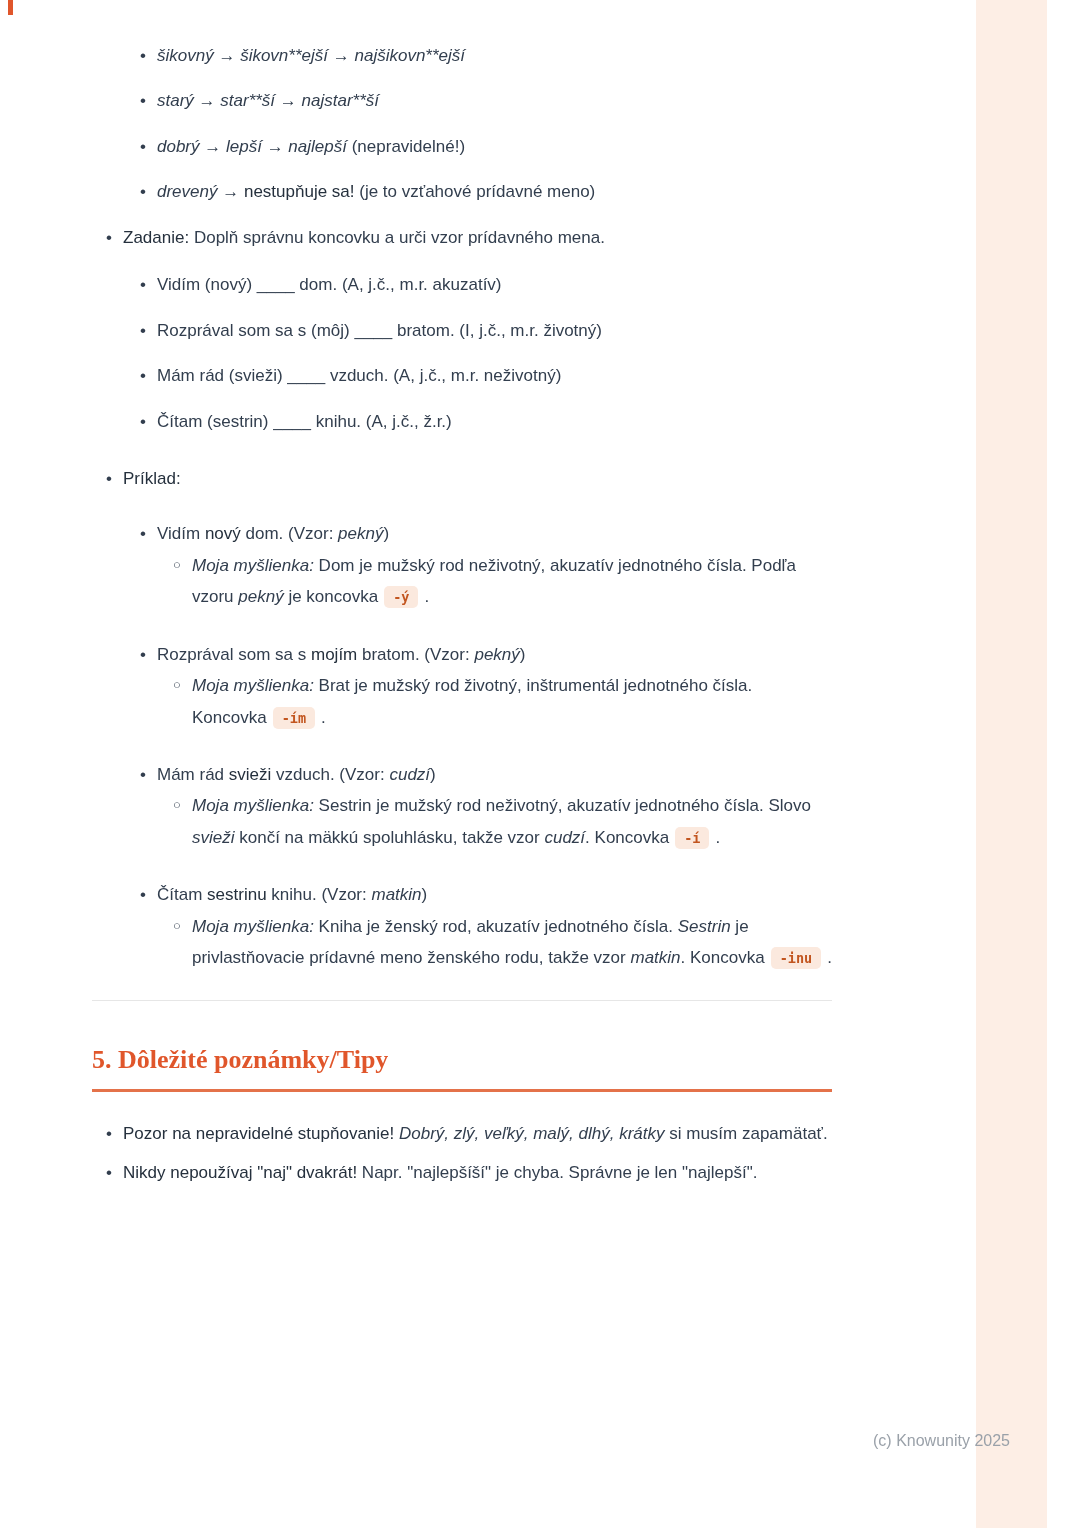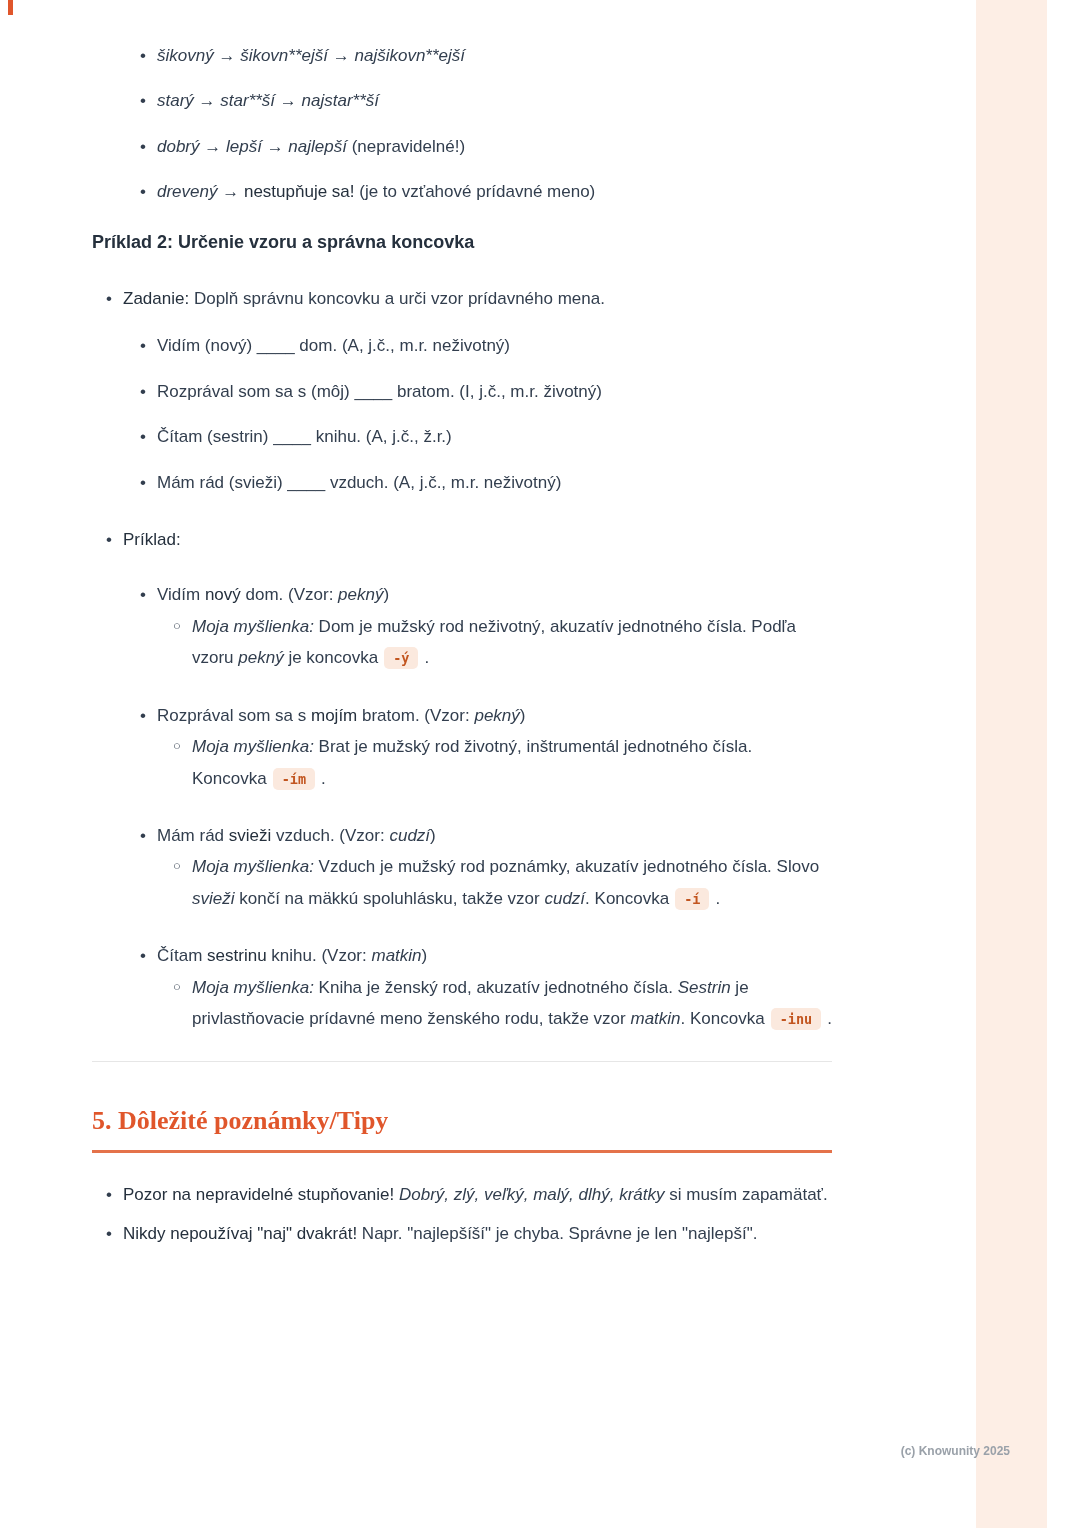--- a/index.html
+++ b/index.html
@@ -45,69 +45,68 @@
   .code{
     font-family:"DejaVu Sans Mono", monospace;font-size:13.5px;font-weight:700;
     color:var(--code-text);background:var(--code-bg);
     padding:3px 9px;border-radius:5px;margin:0 6px;white-space:nowrap;
   }
   .divider{border:none;border-top:1px solid var(--divider);margin:16px 0 0 0;}
   .section-title{font-size:26px;font-weight:700;color:var(--accent);margin:44px 0 0 0;font-family:Liberation Serif, serif;}
   .title-rule{height:3px;background:var(--rule);margin-top:14px;}
   .tips{margin-top:26px;}
   .tips>li{margin-bottom:8px;}
-  .footer{position:absolute;right:70px;bottom:70px;font-size:12px;color:var(--muted);font-weight:bold;}
+  .footer{position:absolute;right:70px;bottom:78px;font-size:16px;color:var(--muted);}
 </style>
 </head>
 <body>
 
 <div class="page">
   <div class="corner-mark"></div>
   <div class="stripe"></div>
 
   <div class="content">
 
     <ul class="top">
       <li><span class="it">šikovný</span><span> → </span><span class="it">šikovn**ejší</span><span> → </span><span class="it">najšikovn**ejší</span></li>
       <li><span class="it">starý</span><span> → </span><span class="it">star**ší</span><span> → </span><span class="it">najstar**ší</span></li>
       <li><span class="it">dobrý</span><span> → </span><span class="it">lepší</span><span> → </span><span class="it">najlepší</span><span> (nepravidelné!)</span></li>
       <li><span class="it">drevený</span><span> → </span><span class="bd">nestupňuje sa!</span><span> (je to vzťahové prídavné meno)</span></li>
     </ul>
 
-    <h3 class="h3">Príklad 2: Určenie vzoru a správna koncovka</h3>
 
     <ul class="l1">
       <li>
         <div class="li-text"><span class="bd">Zadanie:</span><span> Doplň správnu koncovku a urči vzor prídavného mena.</span></div>
         <ul class="l2">
-          <li><span>Vidím (nový) ____ dom. (A, j.č., m.r. neživotný)</span></li>
+          <li><span>Vidím (nový) ____ dom. (A, j.č., m.r. akuzatív)</span></li>
           <li><span>Rozprával som sa s (môj) ____ bratom. (I, j.č., m.r. životný)</span></li>
+          <li><span>Mám rád (svieži) ____ vzduch. (A, j.č., m.r. neživotný)</span></li>
           <li><span>Čítam (sestrin) ____ knihu. (A, j.č., ž.r.)</span></li>
-          <li><span>Mám rád (svieži) ____ vzduch. (A, j.č., m.r. neživotný)</span></li>
         </ul>
       </li>
       <li>
         <div class="li-text"><span class="bd">Príklad:</span></div>
         <ul class="l2 sols">
           <li>
             <div class="li-text"><span>Vidím </span><span class="bd">nový</span><span> dom. (Vzor: </span><span class="it">pekný</span><span>)</span></div>
             <ul class="l3">
               <li><span class="it">Moja myšlienka:</span><span> Dom je mužský rod neživotný, akuzatív jednotného čísla. Podľa vzoru </span><span class="it">pekný</span><span> je koncovka</span><span class="code">-ý</span><span>.</span></li>
             </ul>
           </li>
           <li>
             <div class="li-text"><span>Rozprával som sa s </span><span class="bd">mojím</span><span> bratom. (Vzor: </span><span class="it">pekný</span><span>)</span></div>
             <ul class="l3">
               <li><span class="it">Moja myšlienka:</span><span> Brat je mužský rod životný, inštrumentál jednotného čísla. Koncovka</span><span class="code">-ím</span><span>.</span></li>
             </ul>
           </li>
           <li>
             <div class="li-text"><span>Mám rád </span><span class="bd">svieži</span><span> vzduch. (Vzor: </span><span class="it">cudzí</span><span>)</span></div>
             <ul class="l3">
-              <li><span class="it">Moja myšlienka:</span><span> Vzduch je mužský rod poznámky, akuzatív jednotného čísla. Slovo </span><span class="it">svieži</span><span> končí na mäkkú spoluhlásku, takže vzor </span><span class="it">cudzí</span><span>. Koncovka</span><span class="code">-í</span><span>.</span></li>
+              <li><span class="it">Moja myšlienka:</span><span> Sestrin je mužský rod neživotný, akuzatív jednotného čísla. Slovo </span><span class="it">svieži</span><span> končí na mäkkú spoluhlásku, takže vzor </span><span class="it">cudzí</span><span>. Koncovka</span><span class="code">-í</span><span>.</span></li>
             </ul>
           </li>
           <li>
             <div class="li-text"><span>Čítam </span><span class="bd">sestrinu</span><span> knihu. (Vzor: </span><span class="it">matkin</span><span>)</span></div>
             <ul class="l3">
               <li><span class="it">Moja myšlienka:</span><span> Kniha je ženský rod, akuzatív jednotného čísla. </span><span class="it">Sestrin</span><span> je privlastňovacie prídavné meno ženského rodu, takže vzor </span><span class="it">matkin</span><span>. Koncovka</span><span class="code">-inu</span><span>.</span></li>
             </ul>
           </li>
         </ul>
       </li>

